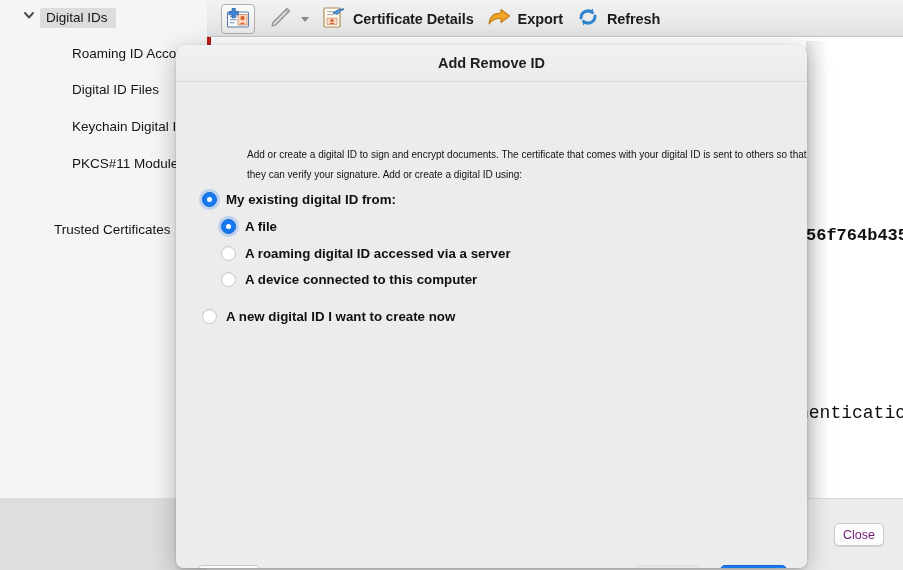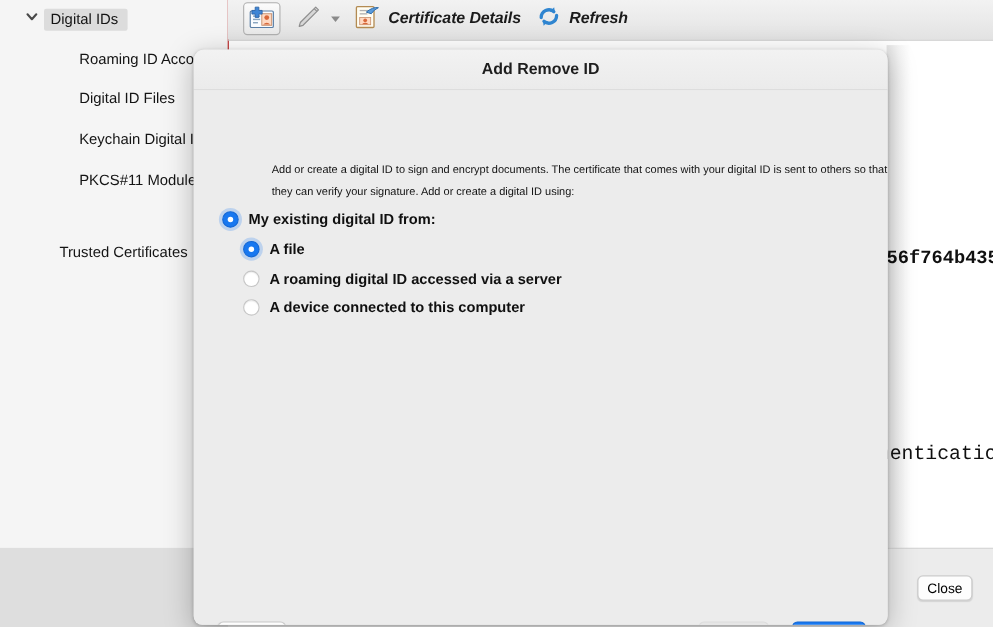--- a/index.html
+++ b/index.html
@@ -26,24 +26,23 @@
   
   #toolbar {
     position: absolute;
     left: 207px;
     top: 0;
     width: 696px;
     height: 37px;
     background: linear-gradient(to bottom, #f2f2f2 0%, #eaeaea 55%, #e2e2e2 100%);
     border-bottom: 1px solid #c8c8c8;
     display: flex;
-    align-items: flex-start;
+    align-items: flex-end;
     box-sizing: border-box;
     padding-left: 8px;
-    font-style: italic;
   }
   .tb-item {
     display: flex;
     align-items: center;
     height: 34px;
     padding: 0 6px;
     gap: 6px;
     white-space: nowrap;
   }
   .tb-label {
@@ -70,21 +69,21 @@
     margin-left: 2px;
   }
 
   
   #sidebar {
     position: absolute;
     left: 0; top: 0;
     width: 207px;
     height: 498px;
     background: #f5f5f5;
-    border-right: 1px solid #b91c1c;
+    border-right: 4px solid #b91c1c;
   }
   #sidebar-lower {
     position: absolute;
     left: 0; top: 498px;
     width: 207px;
     height: 72px;
     background: #dedede;
     border-right: 1px solid #d0d0d0;
   }
   .tree-row {
@@ -140,21 +139,21 @@
   #close-button {
     position: absolute;
     left: 834px;
     top: 523px;
     width: 48px;
     height: 21px;
     background: #fdfdfd;
     border: 1px solid #cbcbcb;
     border-radius: 5px;
     font-size: 12.5px;
-    color: #000000;
+    color: #701a75;
     display: flex;
     align-items: center;
     justify-content: center;
     box-shadow: 0 1px 1px rgba(0,0,0,0.10);
   }
   #bg-bottom-bar {
     position: absolute;
     left: 207px;
     top: 498px;
     width: 696px;
@@ -350,20 +349,28 @@
           <circle cx="11" cy="15.5" r="1.7" fill="#d8683a"></circle>
           <path d="M8 19 q3 -2.6 6 0" fill="#d8683a"></path>
           <rect x="6" y="6" width="9" height="1.2" fill="#b0b0b0"></rect>
           <rect x="6" y="9" width="7" height="1.2" fill="#b0b0b0"></rect>
           <path d="M12 8 q6 -5 11 -4 q-4 1.6 -6.5 5.5 z" fill="#5a9bdc" stroke="#2e6ba8" stroke-width="0.9" stroke-linejoin="round"></path>
         </svg>
       </span>
       <span class="tb-label">Certificate Details</span>
     </div>
 
+    <div class="tb-item">
+      <span>
+        <svg width="26" height="24" viewBox="0 0 26 24">
+          <path d="M3 19 q1 -11 12 -11 V4.5 L23.5 11 L15 17.5 V13.5 q-7.5 -0.5 -12 5.5 z" fill="#f0a72c" stroke="#c07d14" stroke-width="1.1" stroke-linejoin="round"></path>
+        </svg>
+      </span>
+      <span class="tb-label">Export</span>
+    </div>
 
     <div class="tb-item">
       <span>
         <svg width="26" height="24" viewBox="0 0 26 24">
           <path d="M6 13 a7 7 0 0 1 11.5 -5.4" fill="none" stroke="#2f85d0" stroke-width="3" stroke-linecap="round"></path>
           <path d="M20 11 a7 7 0 0 1 -11.5 5.4" fill="none" stroke="#2f85d0" stroke-width="3" stroke-linecap="round"></path>
           <path d="M17.8 3.6 l0.6 4.6 l-4.6 -0.6 z" fill="#2f85d0"></path>
           <path d="M8.2 20.4 l-0.6 -4.6 l4.6 0.6 z" fill="#2f85d0"></path>
         </svg>
       </span>
@@ -403,18 +410,22 @@
     <div class="radio-row" style="left:45px; top:164px;">
       <span class="radio off"></span>
       <span class="radio-label">A roaming digital ID accessed via a server</span>
     </div>
 
     <div class="radio-row" style="left:45px; top:190px;">
       <span class="radio off"></span>
       <span class="radio-label">A device connected to this computer</span>
     </div>
 
+    <div class="radio-row" style="left:26px; top:227px;">
+      <span class="radio off"></span>
+      <span class="radio-label">A new digital ID I want to create now</span>
+    </div>
 
     <div class="dlg-btn" id="btn-cancel">Cancel</div>
     <div class="dlg-btn" id="btn-back">&lt; Back</div>
     <div class="dlg-btn" id="btn-next">Next &gt;</div>
   </div>
 </div>
 
 </body></html>

